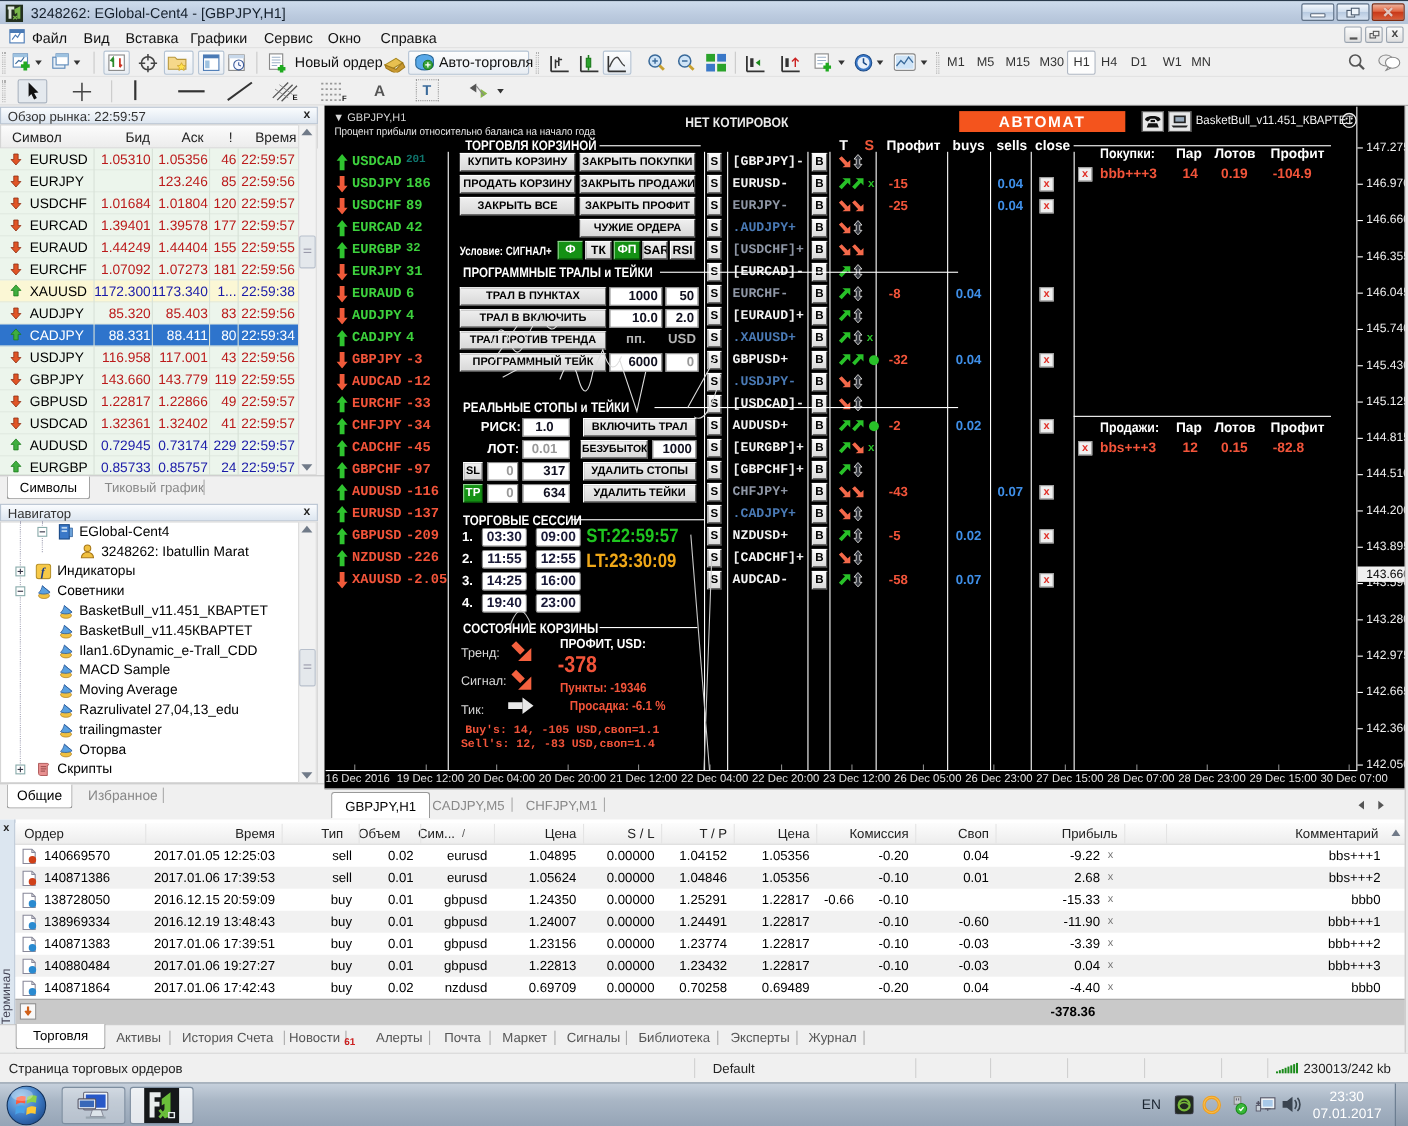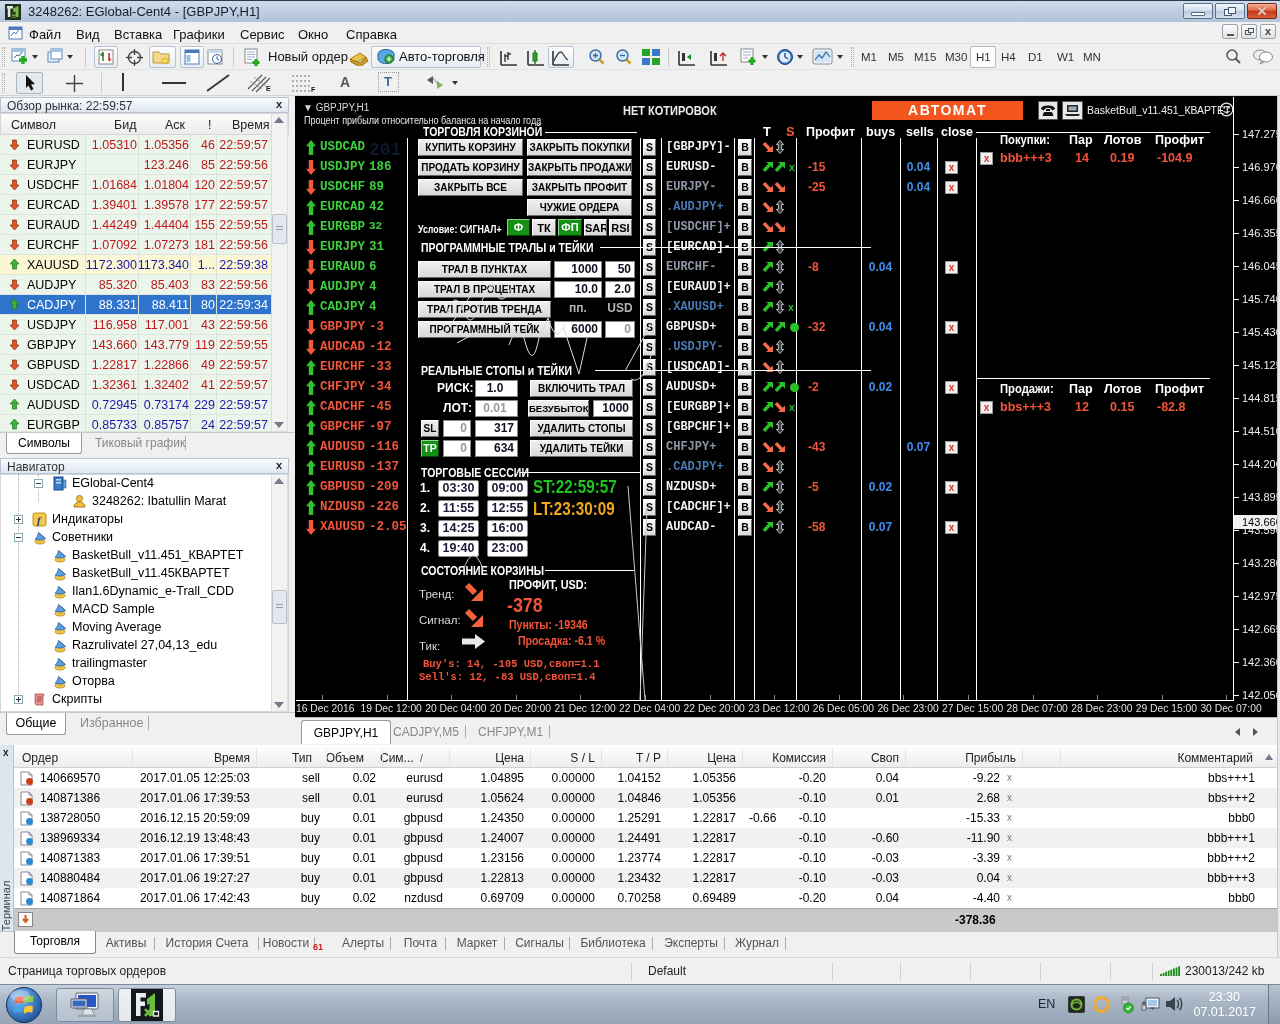--- a/index.html
+++ b/index.html
@@ -584,21 +584,21 @@
 <div class="a vline" style="left:861px;top:138px;height:562px;"></div>
 <div class="a vline" style="left:900px;top:138px;height:562px;"></div>
 <div class="a vline" style="left:937px;top:138px;height:562px;"></div>
 <div class="a vline" style="left:976px;top:138px;height:562px;"></div>
 <div class="a hline" style="left:976px;top:132px;width:234px;"></div>
 <div class="a hline" style="left:976px;top:378px;width:234px;"></div>
 <svg class="a" style="left:305px;top:139.5px" width="12" height="15" viewBox="0 0 12 15">
     <path d="M6 0L11 6.2H8.2V15H3.8V6.2H1Z" fill="#2fc42f"></path>
   </svg>
 <div class="a" style="left:320px;top:139.5px;font-size:12.5px;font-weight:700;font-family:'Liberation Mono',monospace;color:#3dd13d;white-space:nowrap;">USDCAD</div>
-<div class="a" style="left:369px;top:139.5px;font-size:18px;font-weight:700;font-family:'Liberation Mono',monospace;color:#0f172a;white-space:nowrap;">201</div>
+<div class="a" style="left:369px;top:139.5px;font-size:10px;font-weight:700;font-family:'Liberation Mono',monospace;color:#0f766e;white-space:nowrap;">201</div>
 <svg class="a" style="left:305px;top:159.5px" width="12" height="15" viewBox="0 0 12 15">
     <path d="M6 15L1 8.8H3.8V0H8.2V8.8H11Z" fill="#f05a3a"></path>
   </svg>
 <div class="a" style="left:320px;top:159.5px;font-size:12.5px;font-weight:700;font-family:'Liberation Mono',monospace;color:#3dd13d;white-space:nowrap;">USDJPY</div>
 <div class="a" style="left:369px;top:159.5px;font-size:12.5px;font-weight:700;font-family:'Liberation Mono',monospace;color:#3dd13d;white-space:nowrap;">186</div>
 <svg class="a" style="left:305px;top:179.5px" width="12" height="15" viewBox="0 0 12 15">
     <path d="M6 15L1 8.8H3.8V0H8.2V8.8H11Z" fill="#f05a3a"></path>
   </svg>
 <div class="a" style="left:320px;top:179.5px;font-size:12.5px;font-weight:700;font-family:'Liberation Mono',monospace;color:#3dd13d;white-space:nowrap;">USDCHF</div>
 <div class="a" style="left:369px;top:179.5px;font-size:12.5px;font-weight:700;font-family:'Liberation Mono',monospace;color:#3dd13d;white-space:nowrap;">89</div>
@@ -909,21 +909,21 @@
 <div class="a" style="left:507px;top:219px;width:23px;height:17px;background:#149114;border:1px solid;border-color:#8fd08f #073f07 #073f07 #8fd08f;color:#fff;font-weight:700;font-size:11px;text-align:center;line-height:15px;">Ф</div>
 <div class="a ea-btn" style="left:532px;top:219px;width:24px;height:17px;font-size:11px;">ТК</div>
 <div class="a" style="left:558px;top:219px;width:24px;height:17px;background:#149114;border:1px solid;border-color:#8fd08f #073f07 #073f07 #8fd08f;color:#fff;font-weight:700;font-size:11px;text-align:center;line-height:15px;">ФП</div>
 <div class="a ea-btn" style="left:584px;top:219px;width:23px;height:17px;font-size:11px;">SAR</div>
 <div class="a ea-btn" style="left:609px;top:219px;width:23px;height:17px;font-size:11px;">RSI</div>
 <div class="a wt" style="left:421px;top:241px;font-size:12.5px;transform:scaleX(.84);transform-origin:0 50%;white-space:nowrap;">ПРОГРАММНЫЕ ТРАЛЫ и ТЕЙКИ</div>
 <div class="a hline" style="left:600px;top:247px;width:271px;"></div>
 <div class="a ea-btn" style="left:418px;top:261px;width:133px;height:17px;">ТРАЛ В ПУНКТАХ</div>
 <div class="a fld" style="left:554px;top:261px;width:48px;height:17px;">1000</div>
 <div class="a fld" style="left:605px;top:261px;width:30px;height:17px;">50</div>
-<div class="a ea-btn" style="left:418px;top:281px;width:133px;height:17px;">ТРАЛ В ПРОЦЕНТАХ</div>
+<div class="a ea-btn" style="left:418px;top:281px;width:133px;height:17px;">ТРАЛ В ВКЛЮЧИТЬ</div>
 <div class="a fld" style="left:554px;top:281px;width:48px;height:17px;">10.0</div>
 <div class="a fld" style="left:605px;top:281px;width:30px;height:17px;">2.0</div>
 <div class="a ea-btn" style="left:418px;top:301px;width:133px;height:17px;">ТРАЛ ПРОТИВ ТРЕНДА</div>
 <div class="a" style="left:554px;top:301px;width:48px;height:17px;color:#b4b4b4;font-weight:700;font-size:12px;text-align:center;">пп.</div>
 <div class="a" style="left:605px;top:301px;width:30px;height:17px;color:#b4b4b4;font-weight:700;font-size:12px;text-align:center;">USD</div>
 <div class="a ea-btn" style="left:418px;top:321px;width:133px;height:17px;">ПРОГРАММНЫЙ ТЕЙК</div>
 <div class="a fld" style="left:554px;top:321px;width:48px;height:17px;">6000</div>
 <div class="a fld" style="left:605px;top:321px;width:30px;height:17px;color:#999;">0</div>
 <div class="a wt" style="left:421px;top:364px;font-size:12.5px;transform:scaleX(.84);transform-origin:0 50%;white-space:nowrap;">РЕАЛЬНЫЕ СТОПЫ и ТЕЙКИ</div>
 <div class="a hline" style="left:595px;top:370px;width:276px;"></div>

